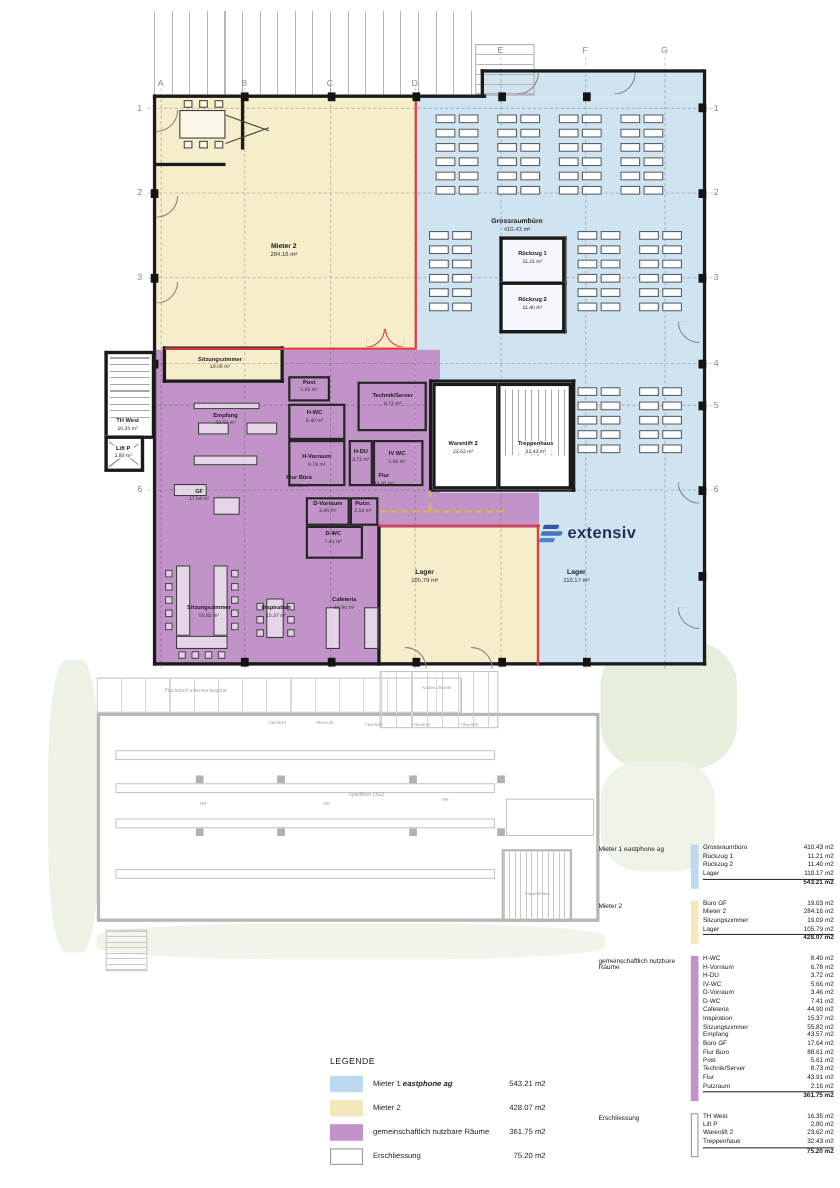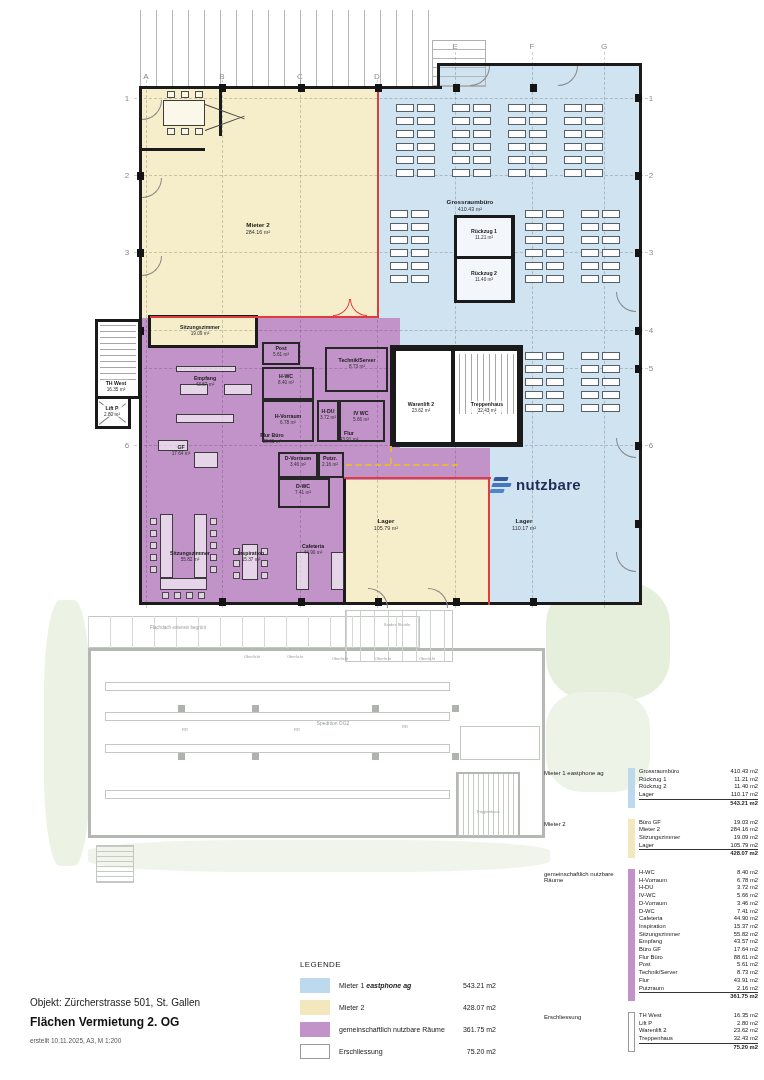--- a/index.html
+++ b/index.html
@@ -380,21 +380,21 @@
       <div class="chair" style="left: 233px; top: 560px; width: 7px; height: 7px;"></div>
       <div class="chair" style="left: 261px; top: 560px; width: 7px; height: 7px;"></div>
       <div class="chair" style="left: 233px; top: 572px; width: 7px; height: 7px;"></div>
       <div class="chair" style="left: 261px; top: 572px; width: 7px; height: 7px;"></div>
       <div class="logo" style="left: 492px; top: 476px;">
         <div class="logo-icon">
           <div class="logo-bar" style="width: 14px; background: rgb(53, 89, 156);"></div>
           <div class="logo-bar" style="width: 19px; background: rgb(69, 119, 187);"></div>
           <div class="logo-bar" style="width: 14px; background: rgb(77, 134, 202);"></div>
         </div>
-        <div class="logo-text">nutzbare</div>
+        <div class="logo-text">extensiv</div>
       </div>
       <div class="rlabel big" style="left: 470px; top: 205px;">
         <div class="rname">Grossraumbüro</div>
         <div class="rarea">410.43 m²</div>
       </div>
       <div class="rlabel big" style="left: 258px; top: 228px;">
         <div class="rname">Mieter 2</div>
         <div class="rarea">284.16 m²</div>
       </div>
       <div class="rlabel" style="left: 484px; top: 234px;">
@@ -689,18 +689,13 @@
           <div class="lval">361.75 m2</div>
         </div>
         <div class="litem">
           <div class="lswatch" style="background: rgb(255, 255, 255); border: 1px solid rgb(153, 153, 153);"></div>
           <div class="llabel"><span>Erschliessung</span></div>
           <div class="lval">75.20 m2</div>
         </div>
       </div>
   </div>
 
-  <div class="footer">
-    <div class="f1">Objekt: Zürcherstrasse 501, St. Gallen</div>
-    <div class="f2">Flächen Vermietung 2. OG</div>
-    <div class="f3">erstellt 10.11.2025, A3, M 1:200</div>
-  </div>
 </div>
 
 </body></html>

